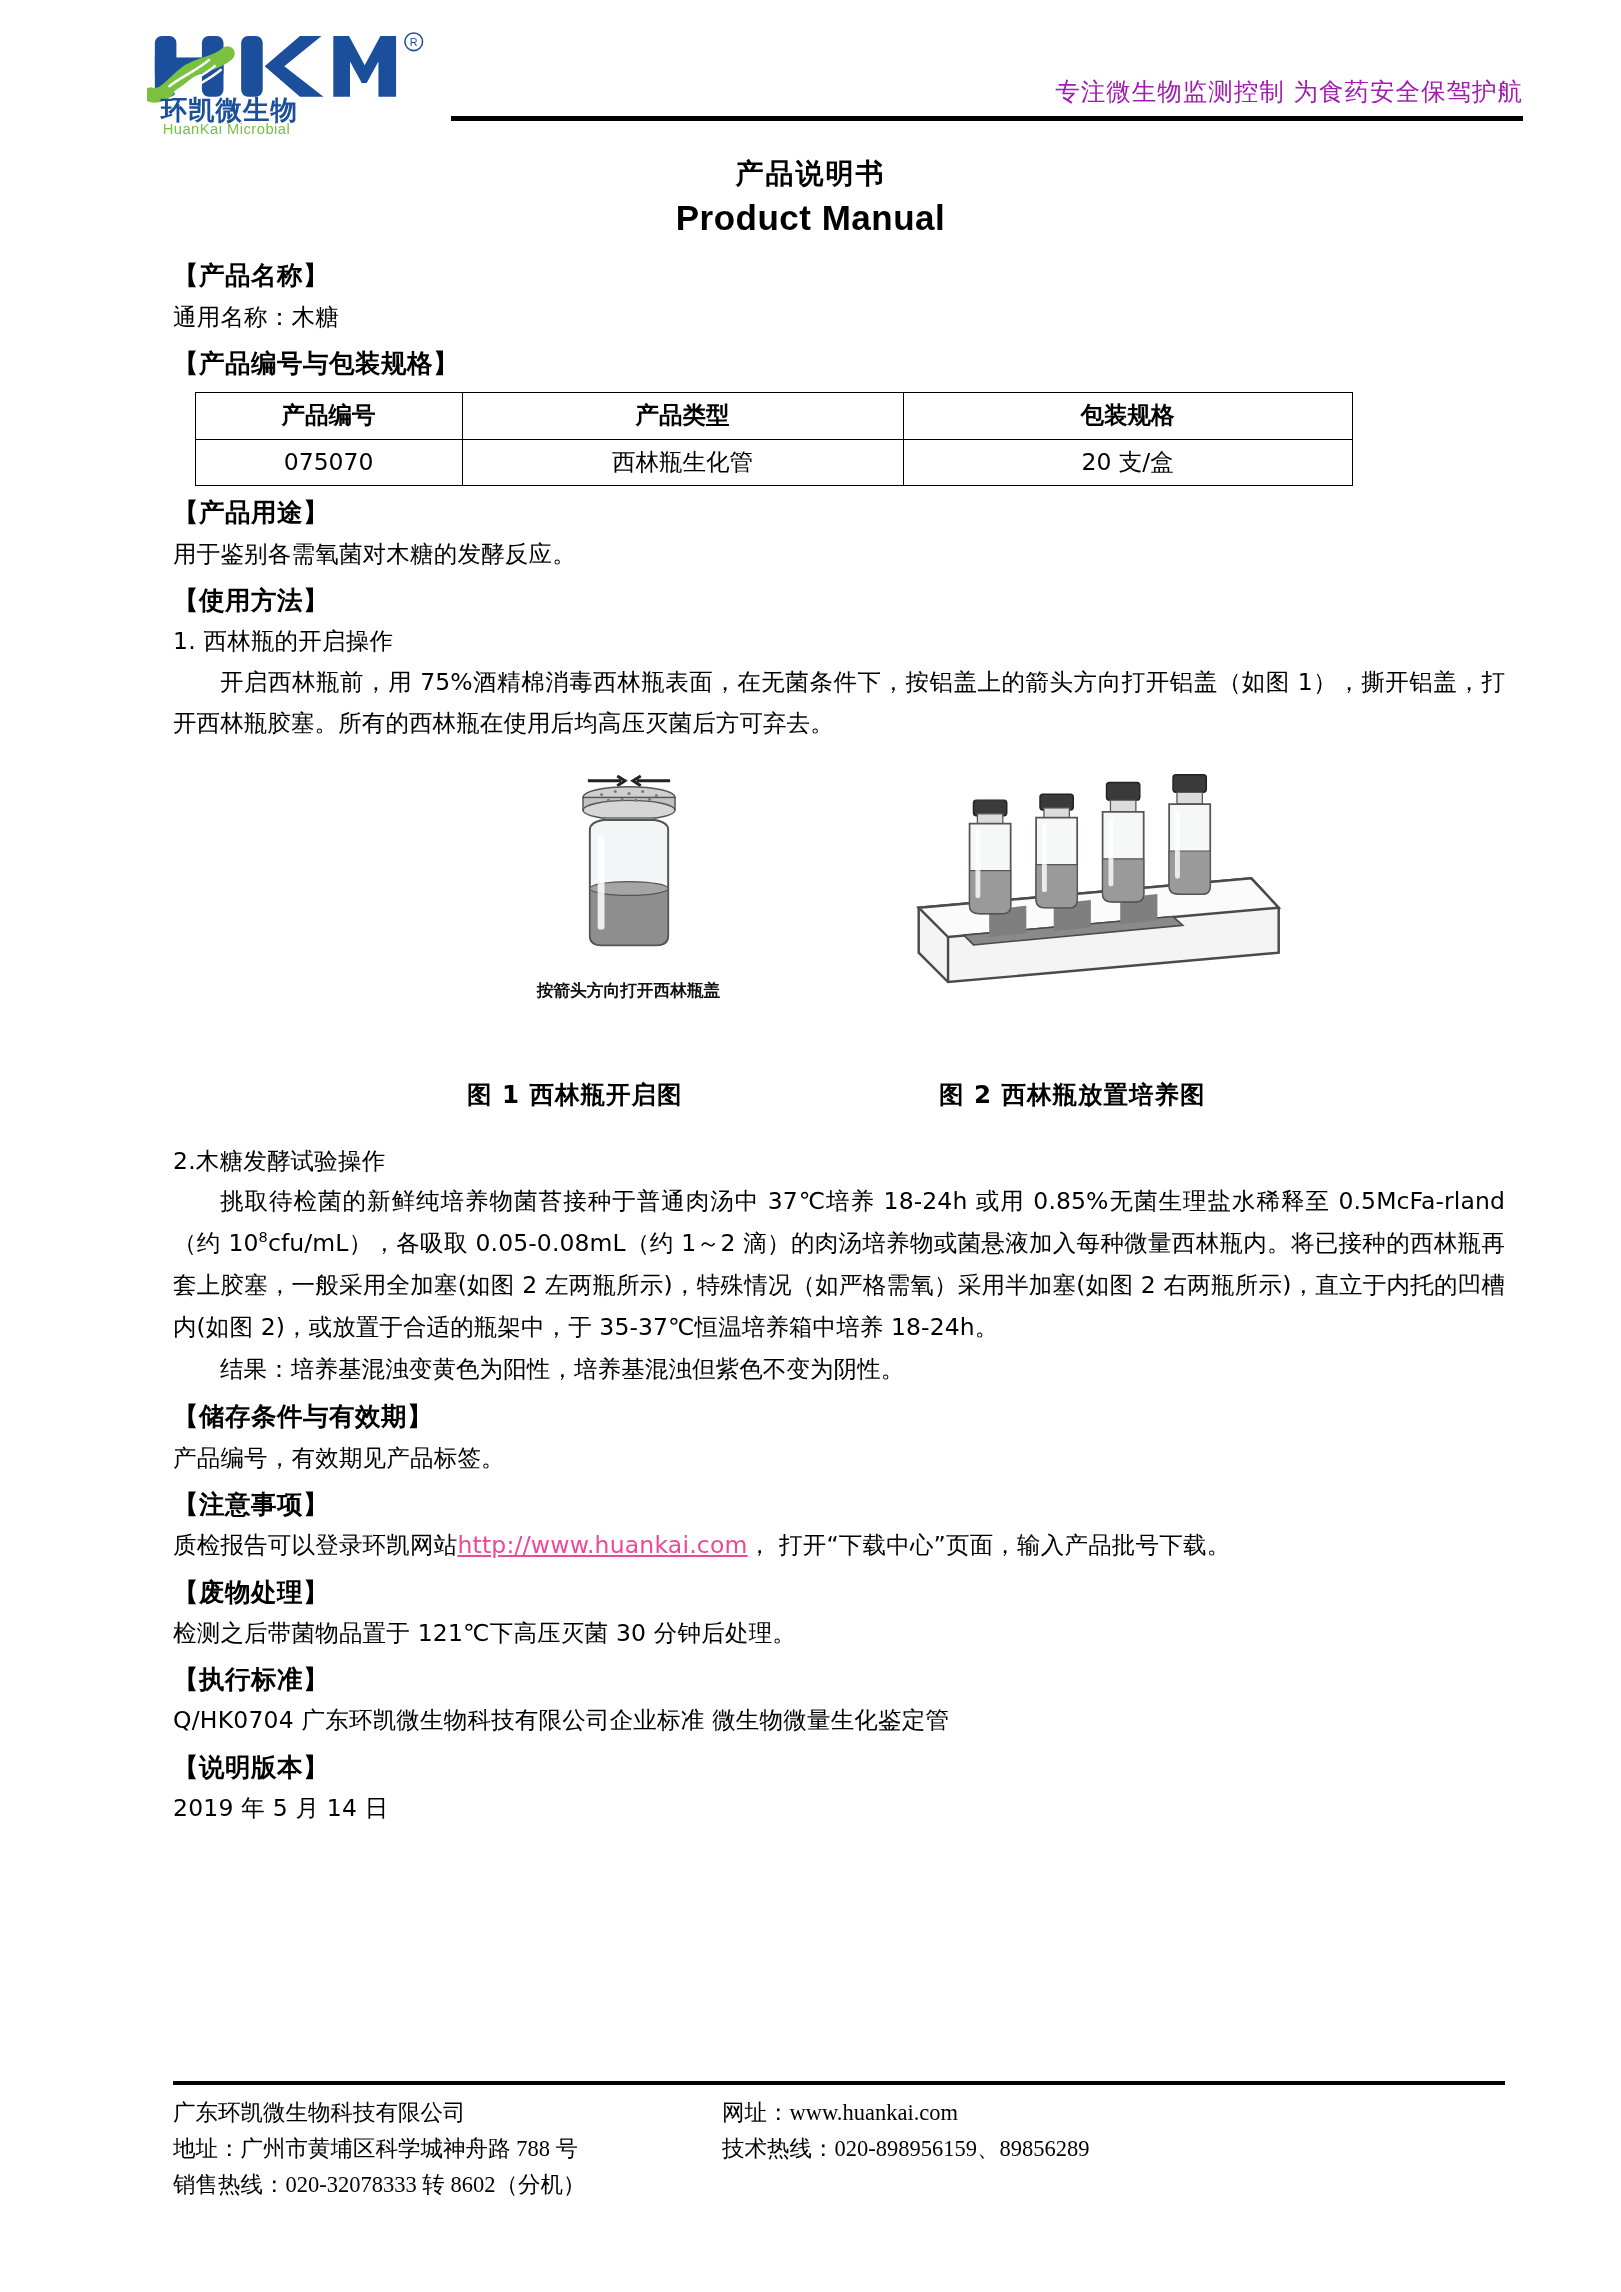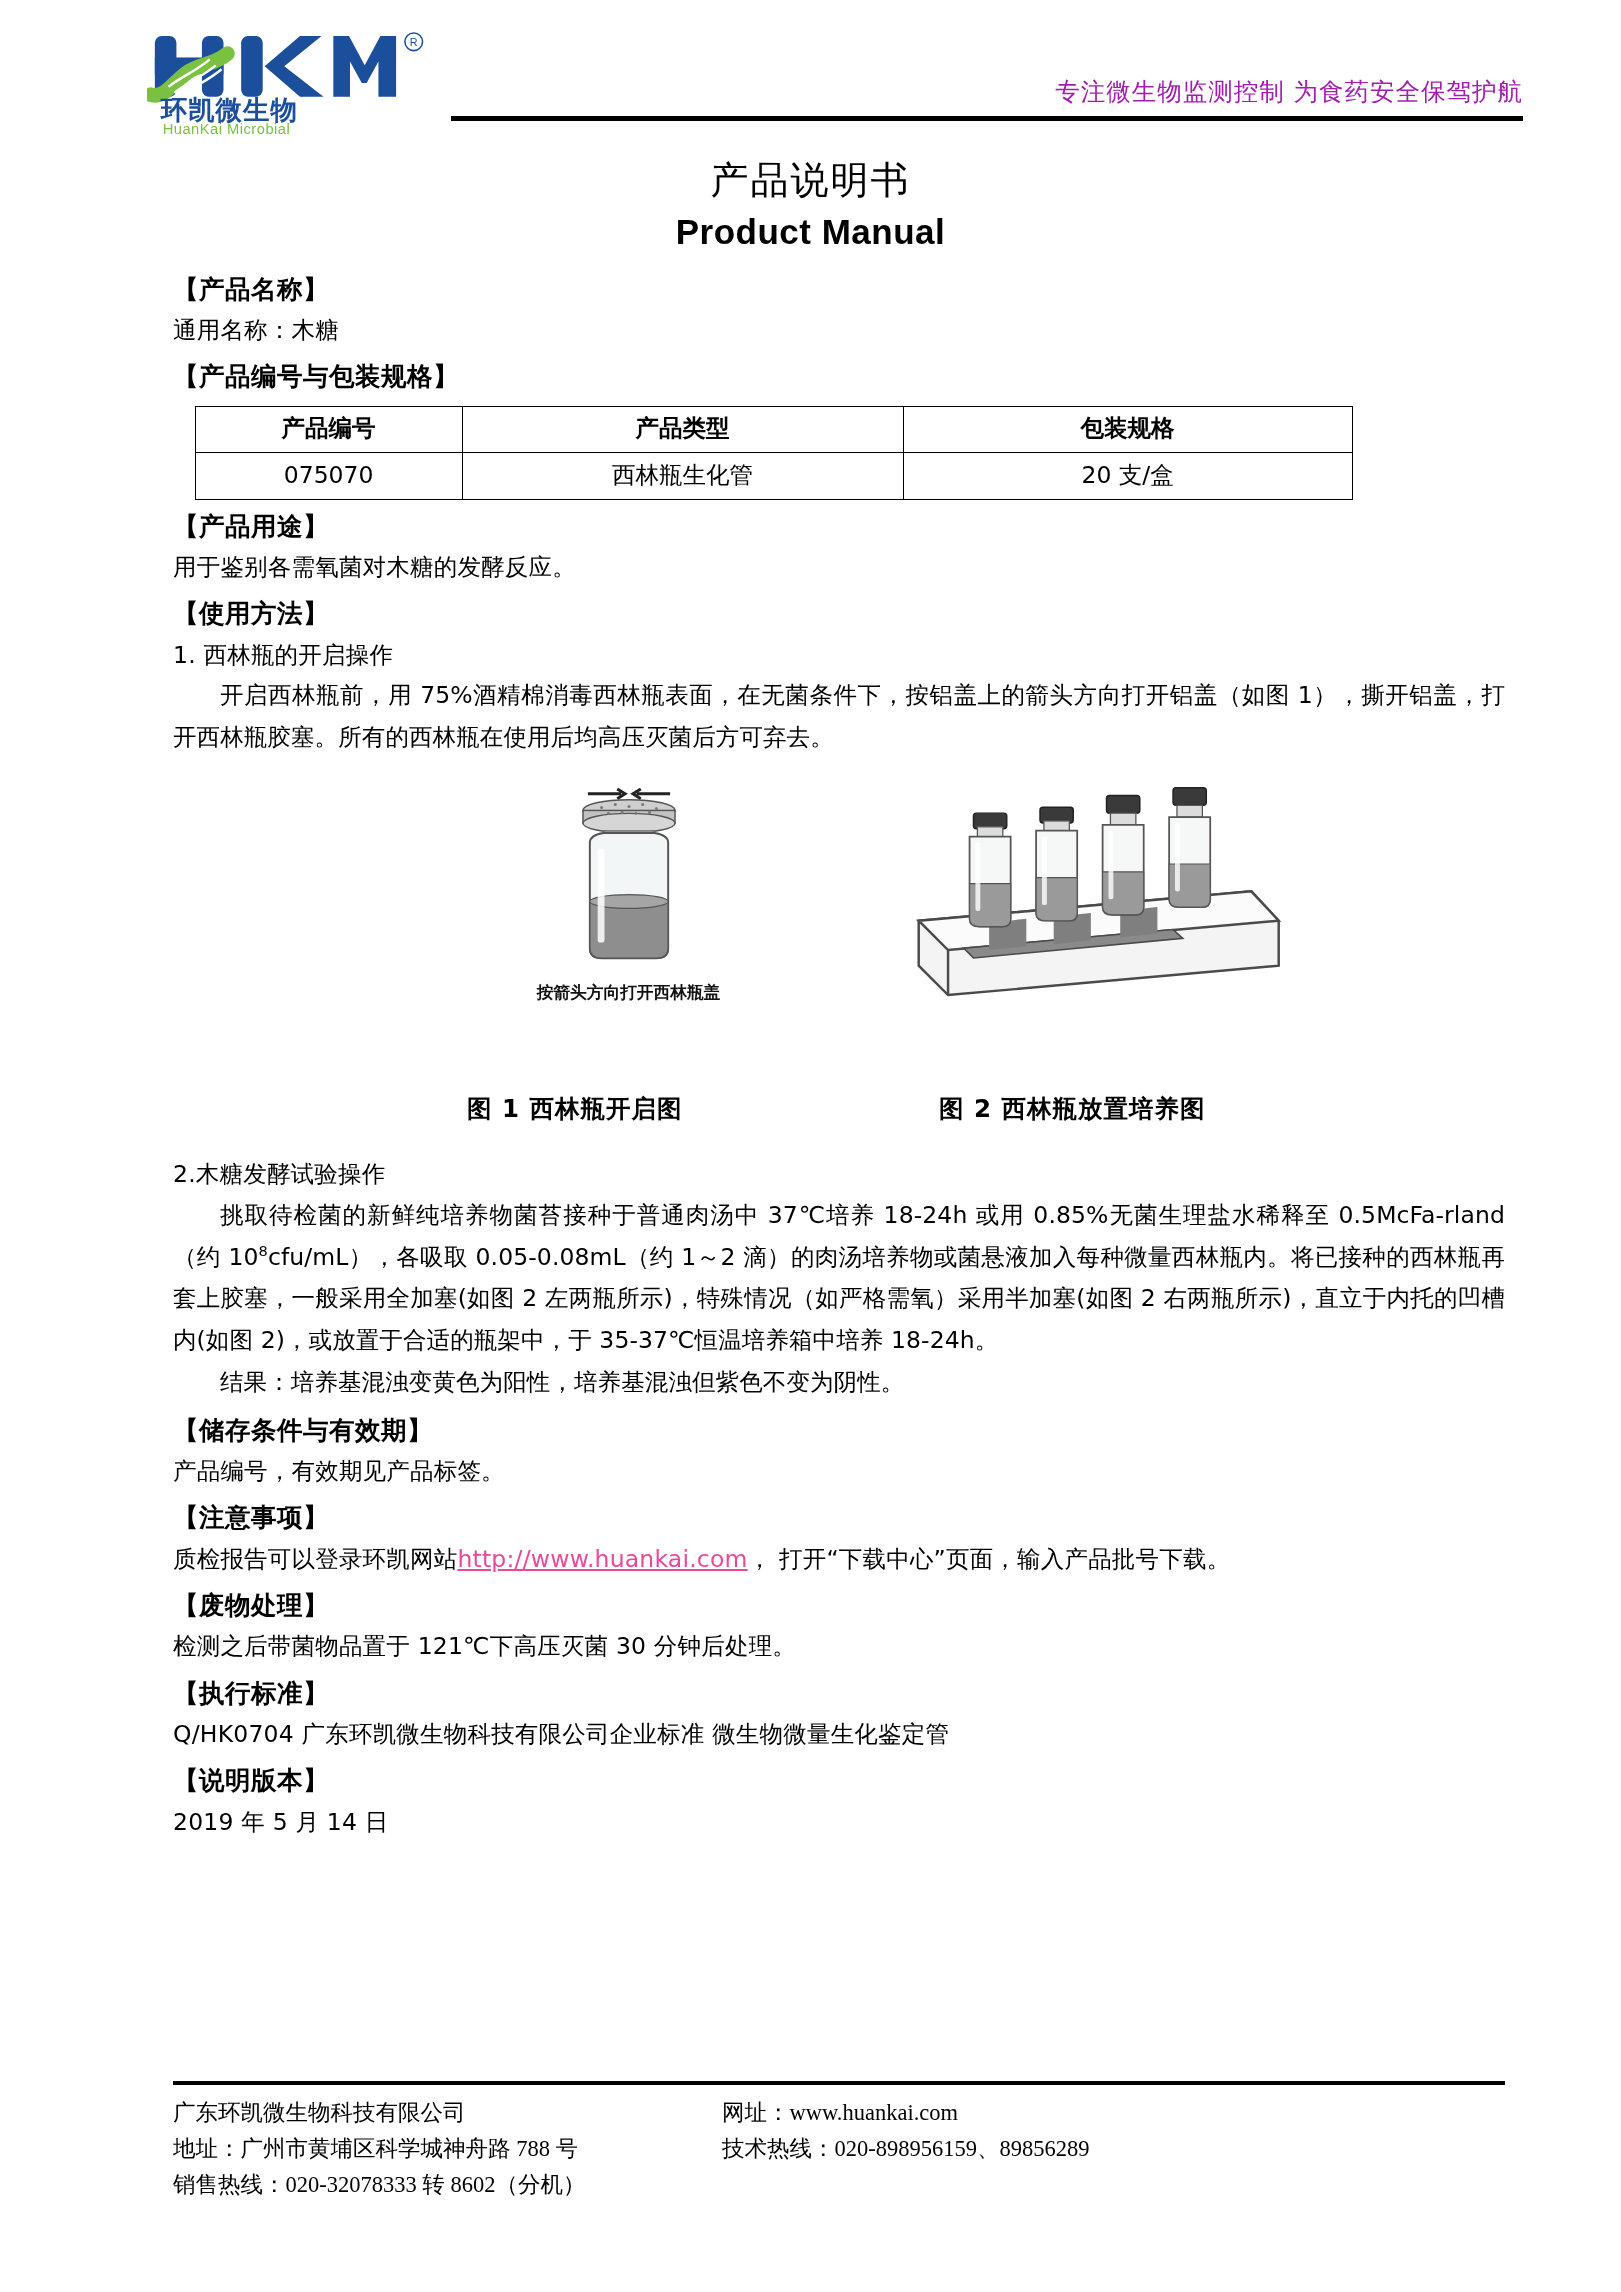--- a/index.html
+++ b/index.html
@@ -44,22 +44,22 @@
     left: 451px; right: 98px;
     top: 116px;
     height: 4.9px;
     background:#000;
   }
 
   
   .title-area { text-align:center; margin-top: 17.6px; }
   .title-cn {
     font-family: "DejaVu Sans", sans-serif;
-    font-size: 38px;
-    font-weight: normal;
+    font-size: 28px;
+    font-weight: bold;
     letter-spacing: 2px;
     line-height: 1.35;
   }
   .title-en {
     font-family: "Liberation Sans", sans-serif;
     font-size: 35px;
     font-weight: bold;
     letter-spacing: 0.5px;
     line-height: 1.35;
     margin-top: 2px;
@@ -121,21 +121,21 @@
     position:relative;
     margin-top: 25.5px;
     height: 294px;
   }
   .fig1-wrap { position:absolute; left: 294px; top: 0; width: 323px; text-align:center; }
   .fig2-wrap { position:absolute; left: 706px; top: -9.8px; width: 412px; text-align:center; }
   .fig-arrow-label {
     font-family: "DejaVu Sans", sans-serif;
     font-size: 16.7px;
     font-weight: bold;
-    margin-top: 7px;
+    margin-top: 18px;
     color:#111;
   }
   .fig-captions {
     position: relative;
     height: 39px;
     margin-top: 13.7px;
   }
   .fig-cap {
     position:absolute;
     font-family: "DejaVu Sans", sans-serif;

